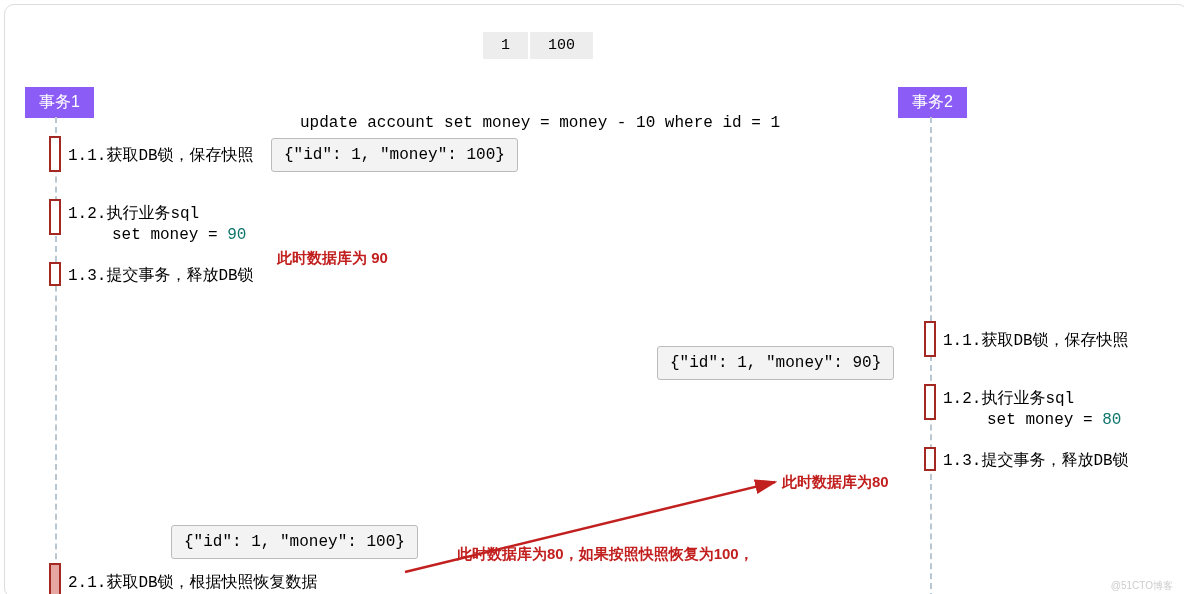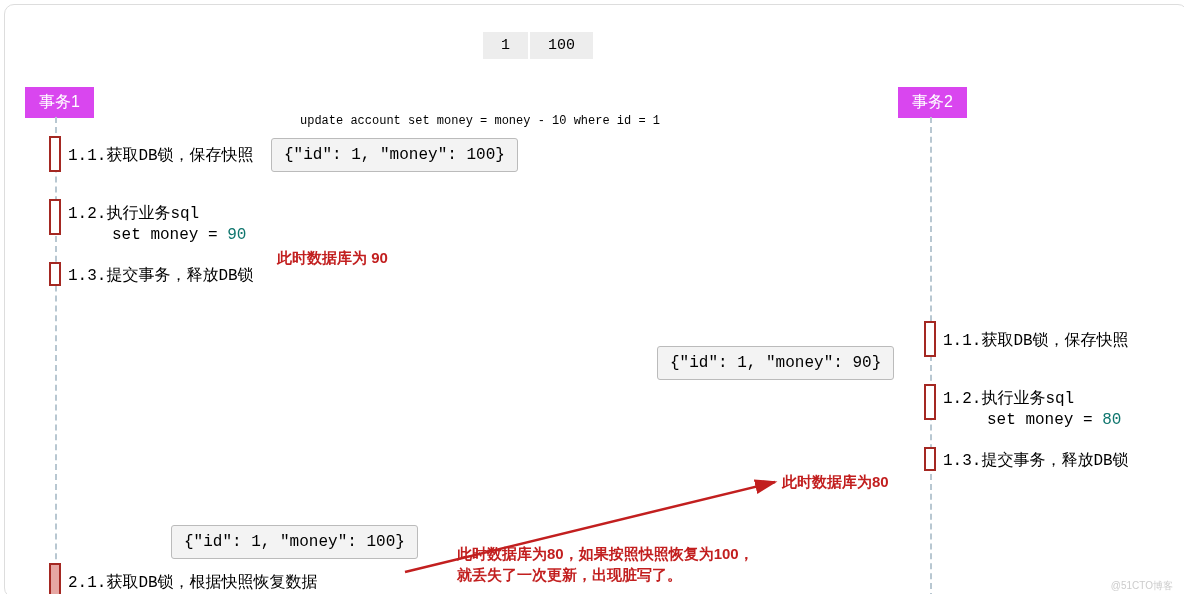--- a/index.html
+++ b/index.html
@@ -39,21 +39,21 @@
   .datatable td {
     background: #ededed;
     border: 2px solid #fff;
     padding: 5px 18px;
     text-align: center;
     font-family: "Courier New", monospace;
   }
 
   .label-tag {
     position: absolute;
-    background: #d946ef;
+    background: #8b5cf6;
     color: #fff;
     padding: 5px 14px;
     font-family: "PingFang SC","Microsoft YaHei",sans-serif;
     font-size: 16px;
   }
 
   
   .lifeline {
     position: absolute;
     width: 0;
@@ -83,21 +83,21 @@
     color: #000;
     font-family: "Courier New", monospace;
     margin-top: 2px;
     margin-left: 44px;
   }
   .redval { color: #0f766e; }
 
   .sql {
     position: absolute;
     font-family: "Courier New", monospace;
-    font-size: 12px;
+    font-size: 16px;
     white-space: nowrap;
   }
 
   .json-box {
     position: absolute;
     background: #f3f3f3;
     border: 1px solid #bbb;
     border-radius: 3px;
     padding: 7px 12px;
     font-family: "Courier New", monospace;
@@ -190,21 +190,20 @@
   <div class="step" style="left:938px; top:445px;">1.3.提交事务，释放DB锁</div>
 
   <div class="json-box" style="left:266px; top:133px;">{"id": 1, "money": 100}</div>
   <div class="json-box" style="left:652px; top:341px;">{"id": 1, "money": 90}</div>
   <div class="json-box" style="left:166px; top:520px;">{"id": 1, "money": 100}</div>
 
   <div class="note-red" style="left:272px; top:244px;">此时数据库为 90</div>
   <div class="note-red" style="left:777px; top:468px;">此时数据库为80</div>
   <div class="note-red-multi" style="left:452px; top:538px;">
     <span>此时数据库为80，如果按照快照恢复为100，</span><br>
-    <span>就丢失了一次更新，出现脏写了。</span>
   </div>
 
   <div class="arrow" style="left:390px; top:462px;">
     <svg width="410" height="120">
       <defs>
         <marker id="ahead" markerWidth="10" markerHeight="10" refX="8" refY="3" orient="auto">
           <path d="M0,0 L9,3 L0,6 Z" fill="#c21f1f"></path>
         </marker>
       </defs>
       <line x1="10" y1="105" x2="380" y2="15" stroke="#c21f1f" stroke-width="2.5" marker-end="url(#ahead)"></line>

